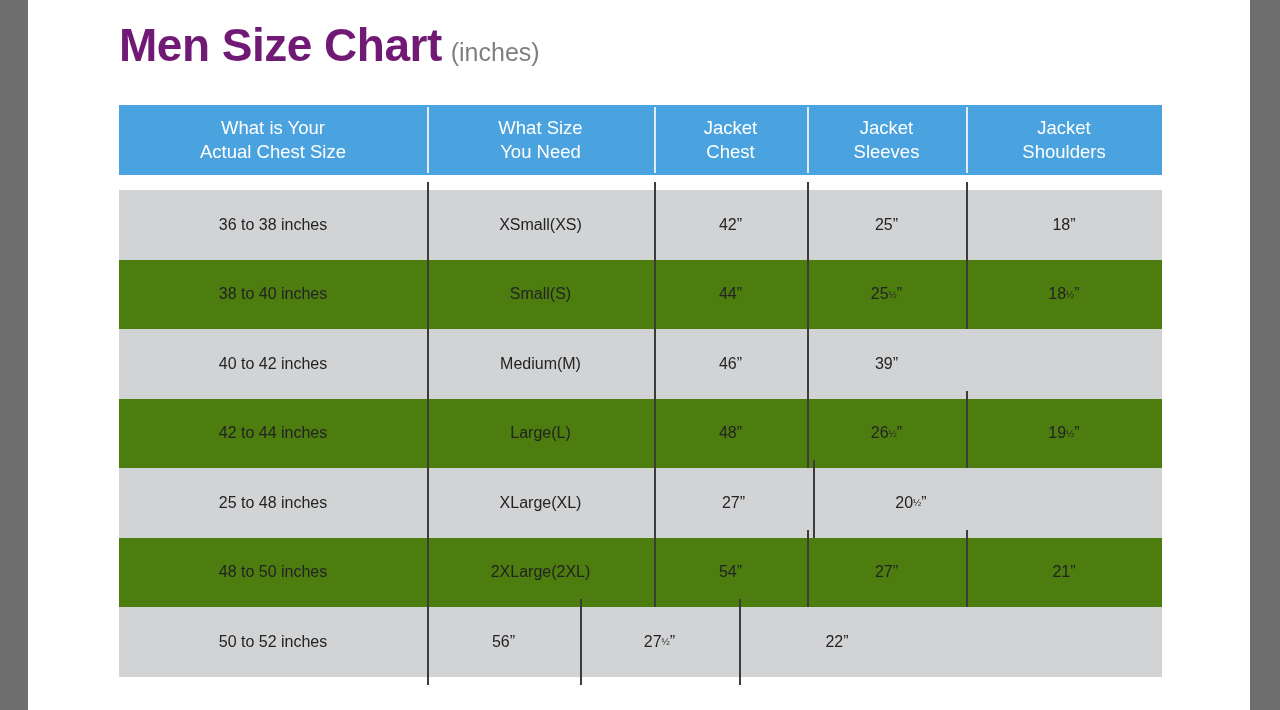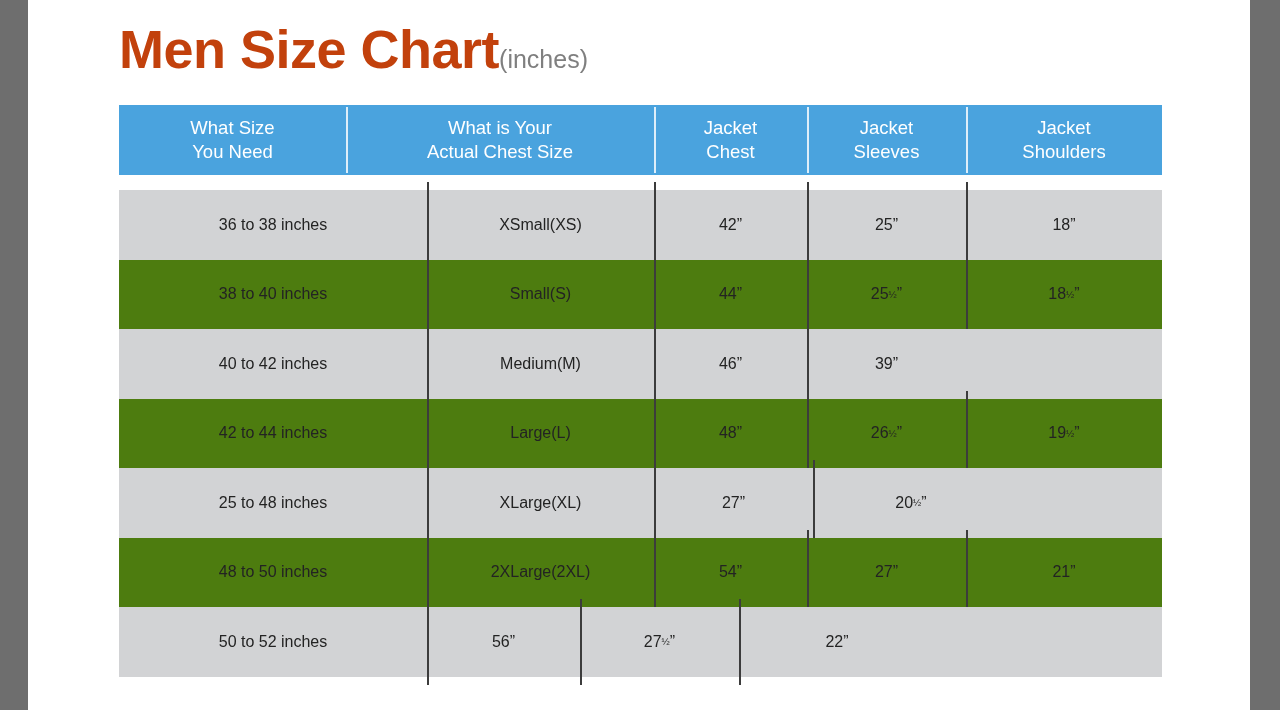--- a/index.html
+++ b/index.html
@@ -47,30 +47,31 @@
   
   .title-block {
     position: absolute;
     left: 91px;
     top: 22px;
     display: flex;
     align-items: baseline;
     white-space: nowrap;
   }
   .title-main {
-    font-size: 54px;
+    font-size: 46px;
     font-weight: 700;
-    color: #c2410c;
+    color: #701a75;
     letter-spacing: -0.5px;
     line-height: 1;
   }
   .title-sub {
     font-size: 25px;
     font-weight: 400;
     color: #7f7f7f;
+    margin-left: 9px;
     line-height: 1;
   }
 
   
   .table-wrap {
     position: absolute;
     left: 91px;
     top: 105px;
     width: 1043px;
   }
@@ -154,27 +155,27 @@
   <div class="canvas">
 
     <div class="title-block">
       <span class="title-main">Men Size Chart</span>
       <span class="title-sub">(inches)</span>
     </div>
 
     <div class="table-wrap">
 
       <div class="head-row">
+        <div class="head-cell c0">
+          <span>What is Your</span>
+          <span>Actual Chest Size</span>
+        </div>
         <div class="head-cell c1">
           <span>What Size</span>
           <span>You Need</span>
-        </div>
-        <div class="head-cell c0">
-          <span>What is Your</span>
-          <span>Actual Chest Size</span>
         </div>
         <div class="head-cell c2">
           <span>Jacket</span>
           <span>Chest</span>
         </div>
         <div class="head-cell c3">
           <span>Jacket</span>
           <span>Sleeves</span>
         </div>
         <div class="head-cell c4">

